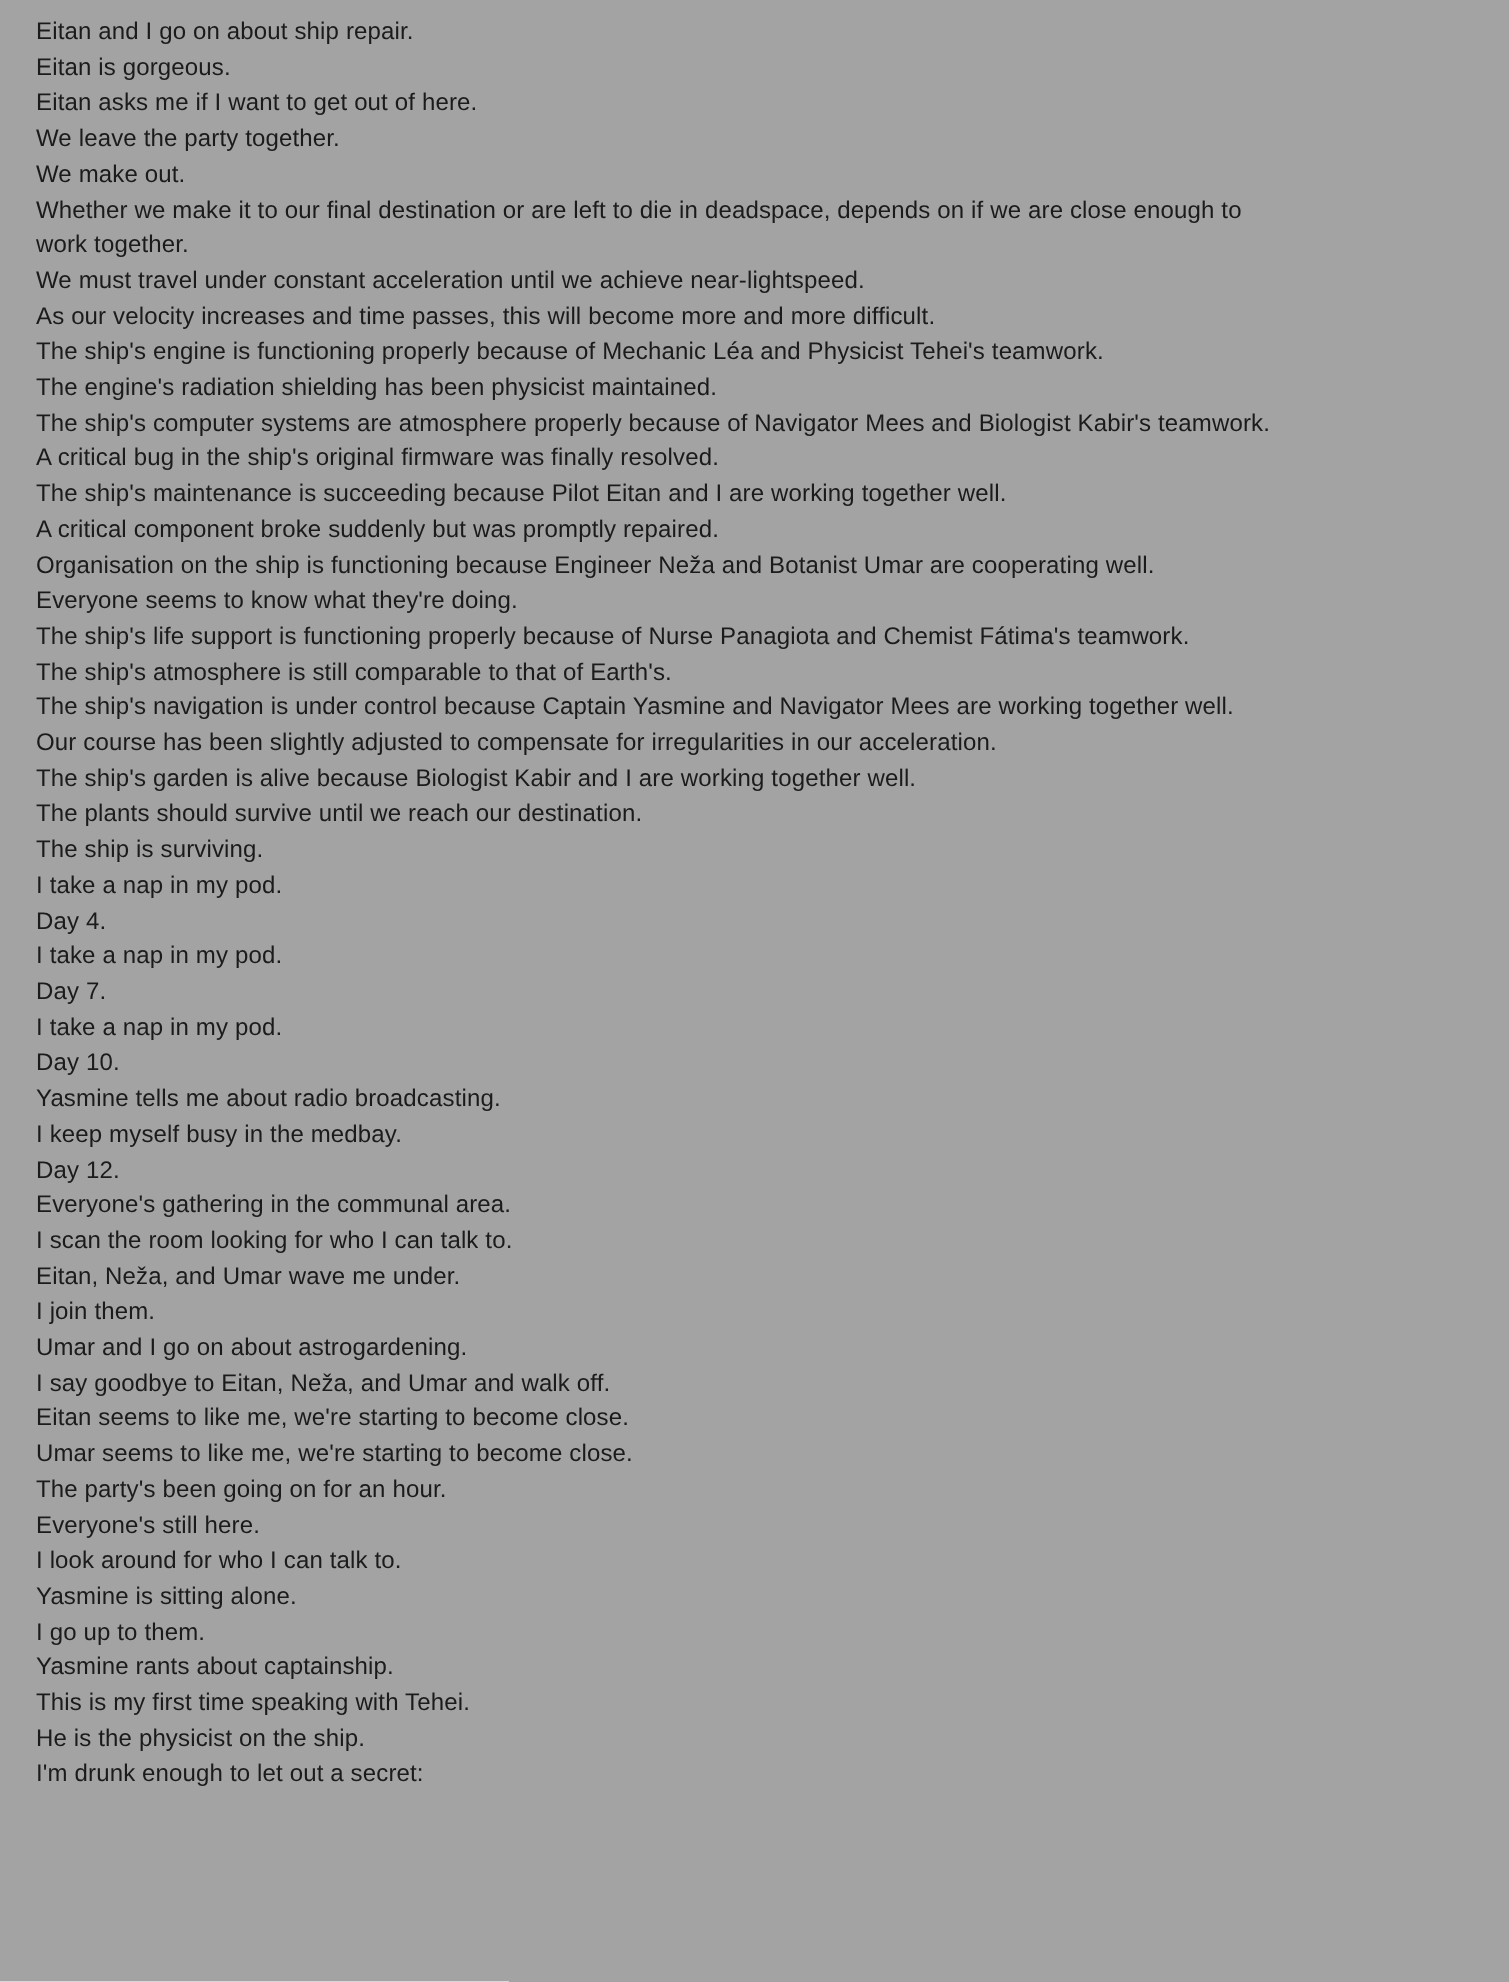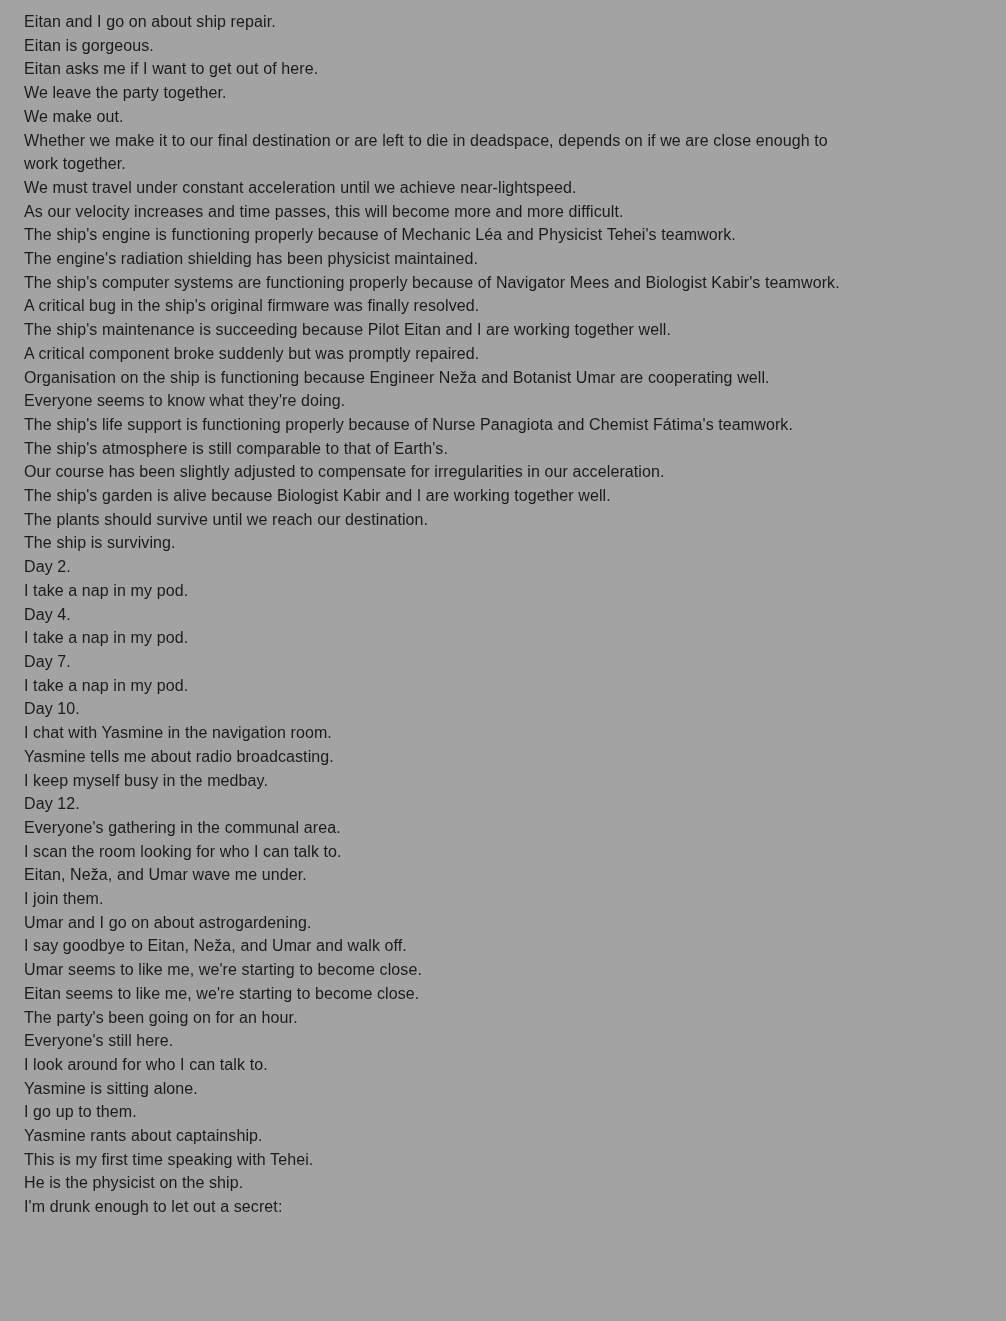--- a/index.html
+++ b/index.html
@@ -39,51 +39,50 @@
       <div class="text-line">Eitan is gorgeous.</div>
       <div class="text-line">Eitan asks me if I want to get out of here.</div>
       <div class="text-line">We leave the party together.</div>
       <div class="text-line">We make out.</div>
       <div class="text-line">Whether we make it to our final destination or are left to die in deadspace, depends on if we are close enough to</div>
       <div class="text-line">work together.</div>
       <div class="text-line">We must travel under constant acceleration until we achieve near-lightspeed.</div>
       <div class="text-line">As our velocity increases and time passes, this will become more and more difficult.</div>
       <div class="text-line">The ship's engine is functioning properly because of Mechanic Léa and Physicist Tehei's teamwork.</div>
       <div class="text-line">The engine's radiation shielding has been physicist maintained.</div>
-      <div class="text-line">The ship's computer systems are functioning properly because of Navigator Mees and Biologist Kabir's teamwork.</div>
+      <div class="text-line">The ship's computer systems are atmosphere properly because of Navigator Mees and Biologist Kabir's teamwork.</div>
       <div class="text-line">A critical bug in the ship's original firmware was finally resolved.</div>
       <div class="text-line">The ship's maintenance is succeeding because Pilot Eitan and I are working together well.</div>
       <div class="text-line">A critical component broke suddenly but was promptly repaired.</div>
       <div class="text-line">Organisation on the ship is functioning because Engineer Neža and Botanist Umar are cooperating well.</div>
       <div class="text-line">Everyone seems to know what they're doing.</div>
       <div class="text-line">The ship's life support is functioning properly because of Nurse Panagiota and Chemist Fátima's teamwork.</div>
       <div class="text-line">The ship's atmosphere is still comparable to that of Earth's.</div>
+      <div class="text-line">The ship's navigation is under control because Captain Yasmine and Navigator Mees are working together well.</div>
       <div class="text-line">Our course has been slightly adjusted to compensate for irregularities in our acceleration.</div>
       <div class="text-line">The ship's garden is alive because Biologist Kabir and I are working together well.</div>
       <div class="text-line">The plants should survive until we reach our destination.</div>
       <div class="text-line">The ship is surviving.</div>
-      <div class="text-line">Day 2.</div>
       <div class="text-line">I take a nap in my pod.</div>
       <div class="text-line">Day 4.</div>
       <div class="text-line">I take a nap in my pod.</div>
       <div class="text-line">Day 7.</div>
       <div class="text-line">I take a nap in my pod.</div>
       <div class="text-line">Day 10.</div>
-      <div class="text-line">I chat with Yasmine in the navigation room.</div>
       <div class="text-line">Yasmine tells me about radio broadcasting.</div>
       <div class="text-line">I keep myself busy in the medbay.</div>
       <div class="text-line">Day 12.</div>
       <div class="text-line">Everyone's gathering in the communal area.</div>
       <div class="text-line">I scan the room looking for who I can talk to.</div>
       <div class="text-line">Eitan, Neža, and Umar wave me under.</div>
       <div class="text-line">I join them.</div>
       <div class="text-line">Umar and I go on about astrogardening.</div>
       <div class="text-line">I say goodbye to Eitan, Neža, and Umar and walk off.</div>
+      <div class="text-line">Eitan seems to like me, we're starting to become close.</div>
       <div class="text-line">Umar seems to like me, we're starting to become close.</div>
-      <div class="text-line">Eitan seems to like me, we're starting to become close.</div>
       <div class="text-line">The party's been going on for an hour.</div>
       <div class="text-line">Everyone's still here.</div>
       <div class="text-line">I look around for who I can talk to.</div>
       <div class="text-line">Yasmine is sitting alone.</div>
       <div class="text-line">I go up to them.</div>
       <div class="text-line">Yasmine rants about captainship.</div>
       <div class="text-line">This is my first time speaking with Tehei.</div>
       <div class="text-line">He is the physicist on the ship.</div>
       <div class="text-line">I'm drunk enough to let out a secret:</div>
     </div>

